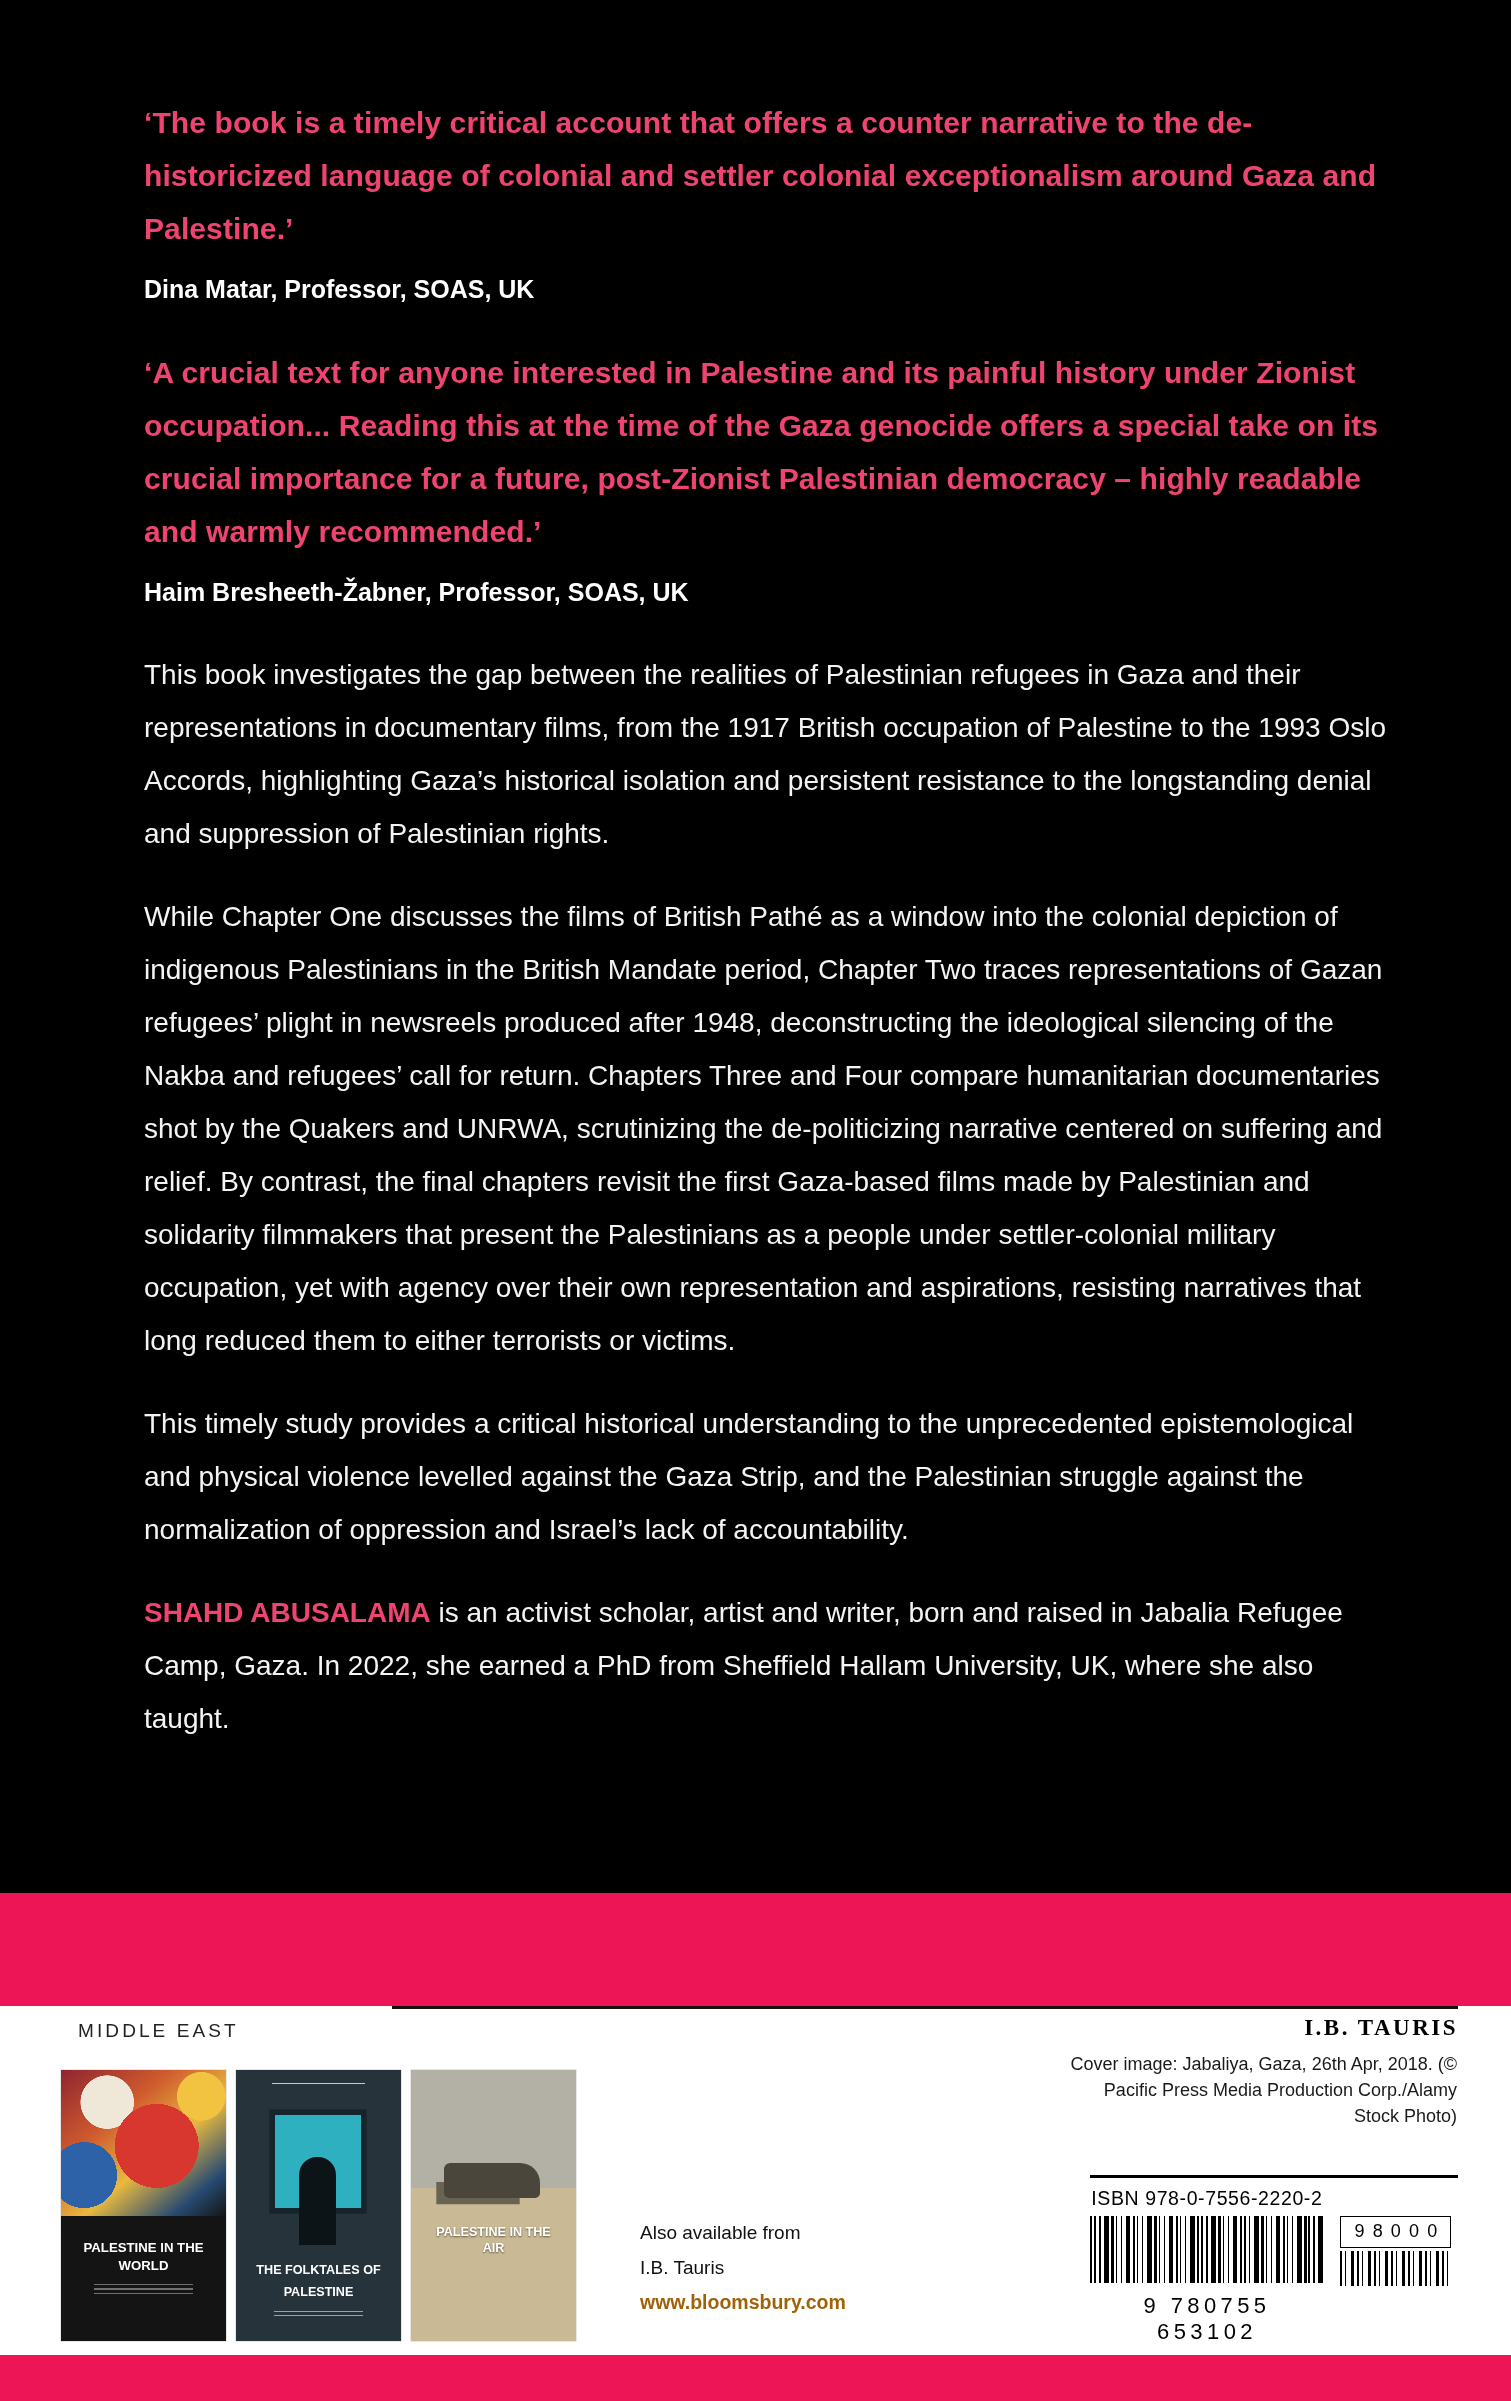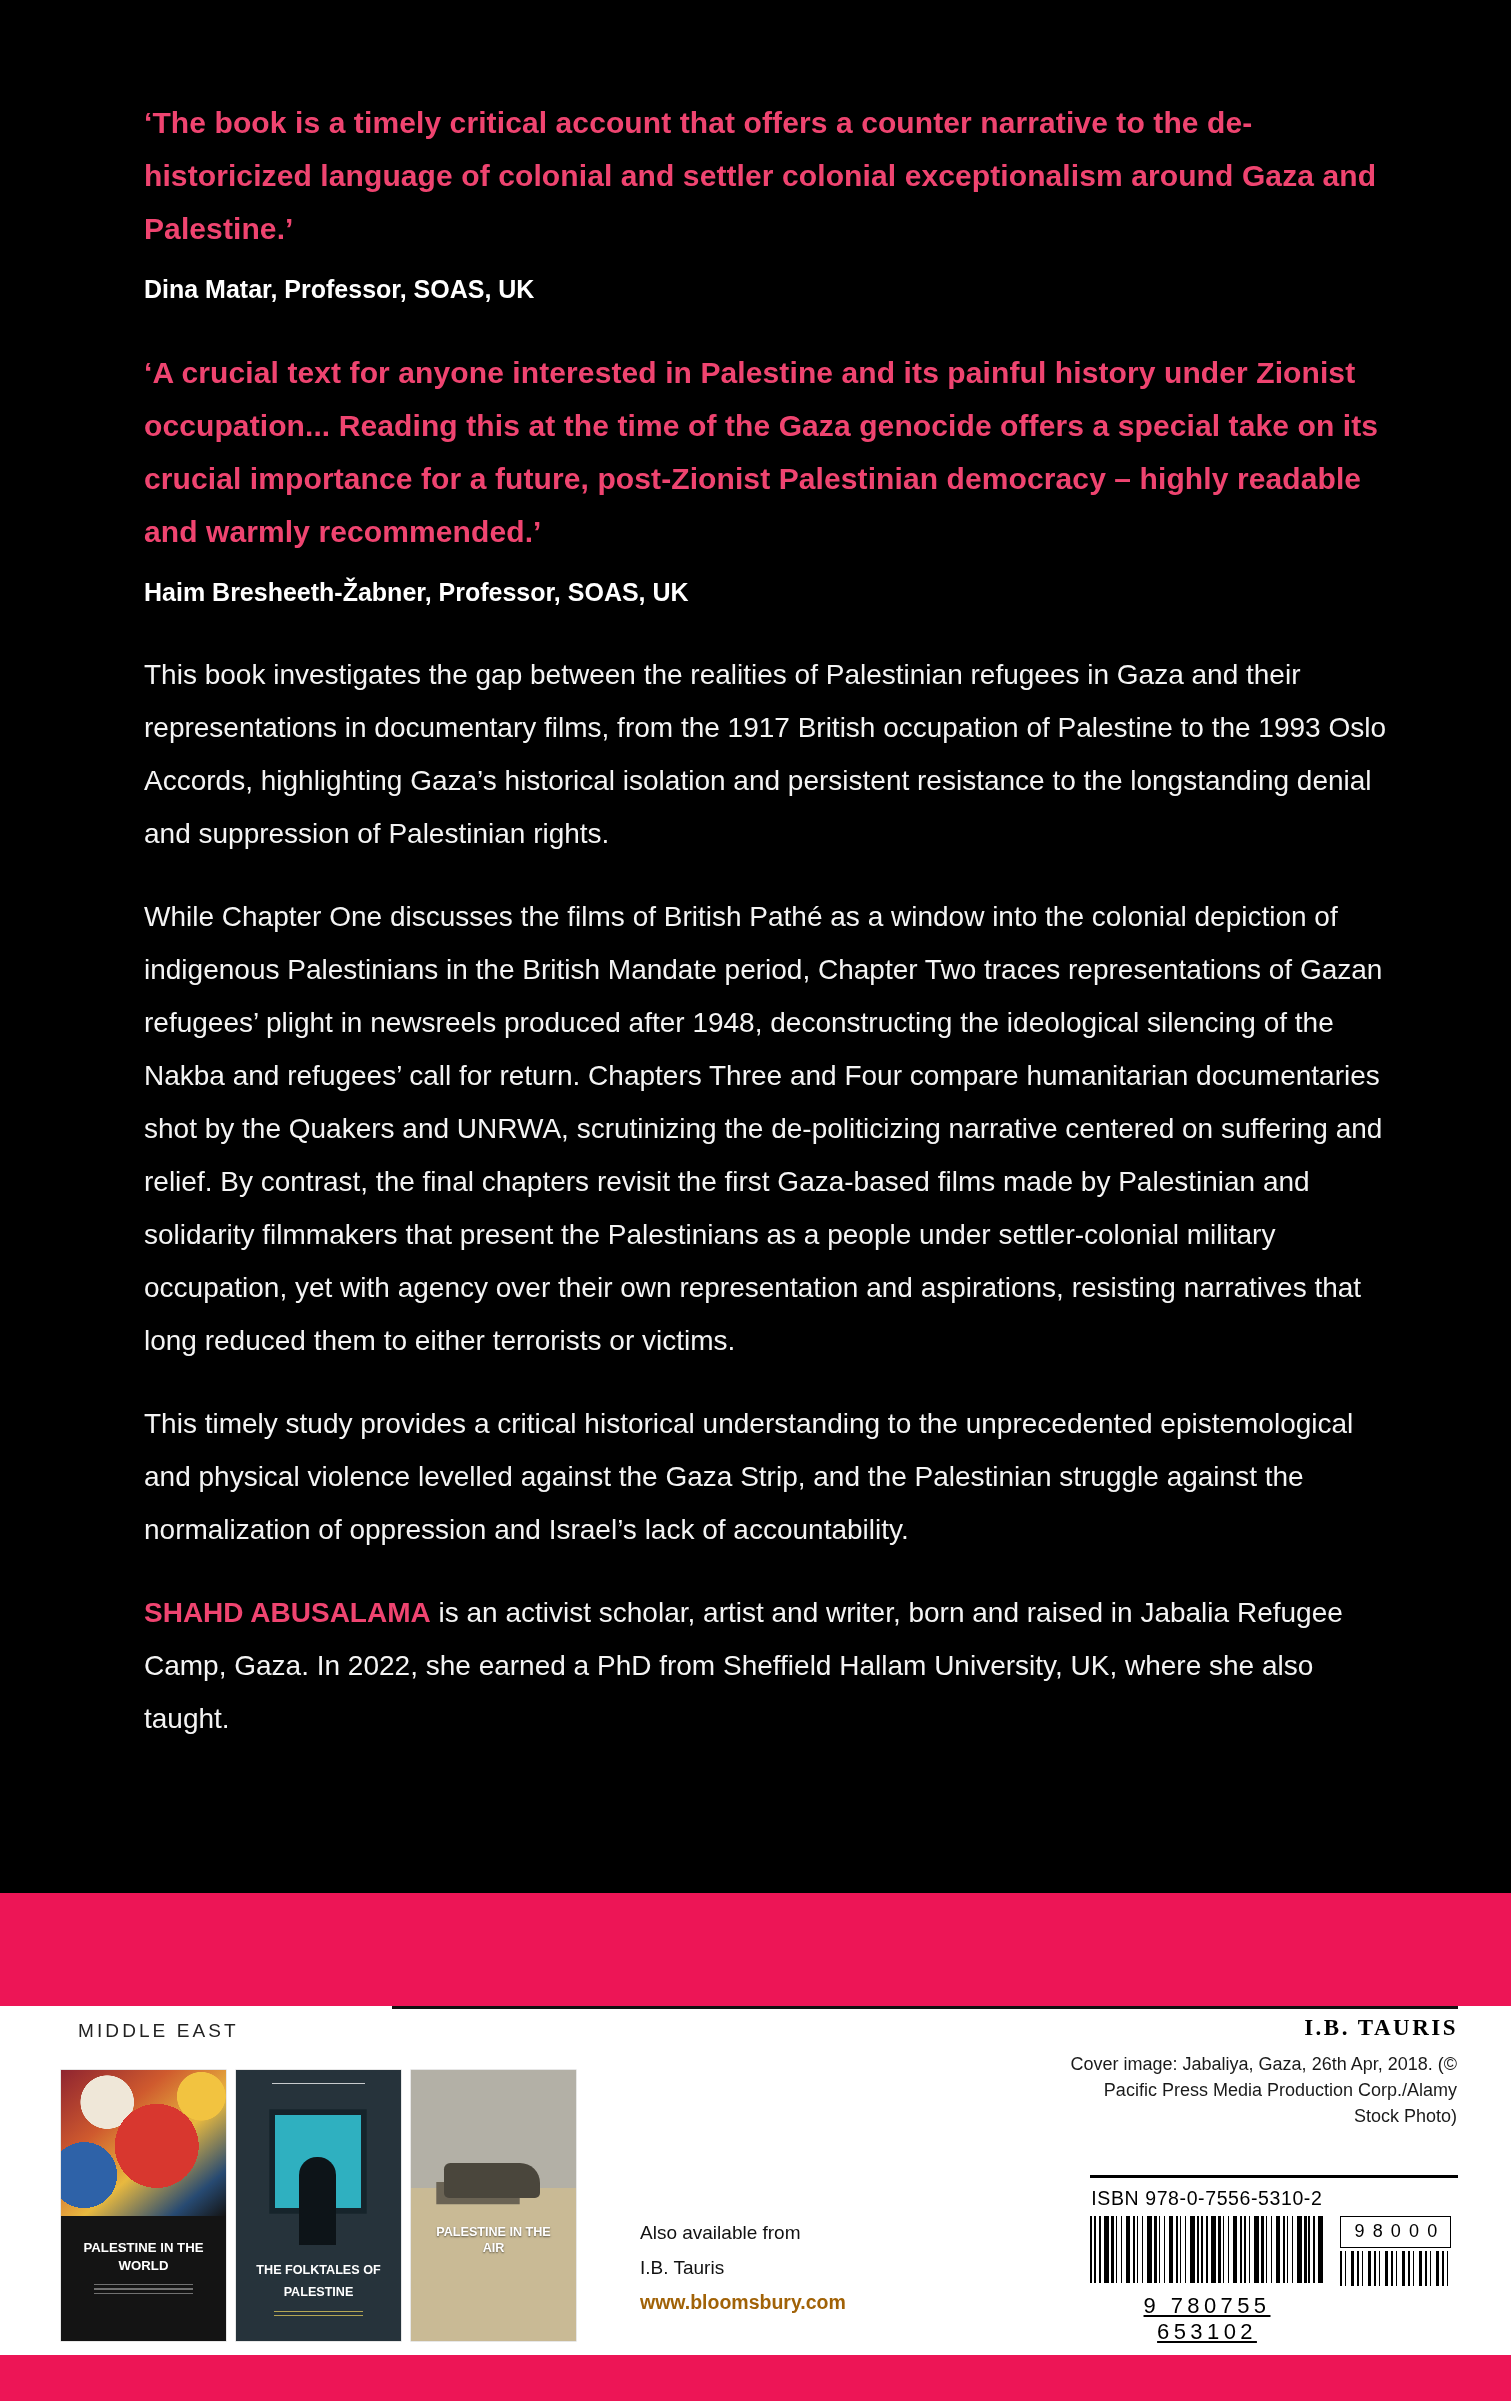--- a/index.html
+++ b/index.html
@@ -150,21 +150,21 @@
     display:flex; align-items:center; justify-content:center;
     font-size:18px; letter-spacing:8.2px; padding-left:8.2px; color:#000;
   }
   .addon-bars {
     height:35px; margin-top:3.8px;
     background:repeating-linear-gradient(90deg,
       #000 0 1.9px, #fff 1.9px 5px, #000 5px 6.3px, #fff 6.3px 10.7px, #000 10.7px 14px, #fff 14px 17px);
   }
   .barcode-number {
     width:234px; text-align:center; margin-top:6.3px;
-    font-size:22px; letter-spacing:4.4px; color:#000;text-decoration:underline;
+    font-size:22px; letter-spacing:4.4px; color:#000;
   }
 </style>
 </head>
 <body>
 
 <div id="page">
 
   <section class="black-section">
     <p class="quote">‘The book is a timely critical account that offers a counter narrative to the de-historicized language of colonial and settler colonial exceptionalism around Gaza and Palestine.’</p>
     <p class="attribution">Dina Matar, Professor, SOAS, UK</p>
@@ -206,21 +206,21 @@
     <div class="also-block">
       <p>Also available from</p>
       <p>I.B. Tauris</p>
     </div>
     <div class="website">www.bloomsbury.com</div>
 
     <div class="cover-credit">Cover image: Jabaliya, Gaza, 26th Apr, 2018. (© Pacific Press Media Production Corp./Alamy Stock Photo)</div>
 
     <div class="barcode-block">
       <div class="barcode-rule"></div>
-      <div class="isbn-label">ISBN 978-0-7556-5310-2</div>
+      <div class="isbn-label">ISBN 978-0-7556-2220-2</div>
       <div class="barcode-row">
         <div class="bars-main"></div>
         <div class="addon">
           <div class="addon-box">98000</div>
           <div class="addon-bars"></div>
         </div>
       </div>
       <div class="barcode-number">9 780755 653102</div>
     </div>
   </section>

